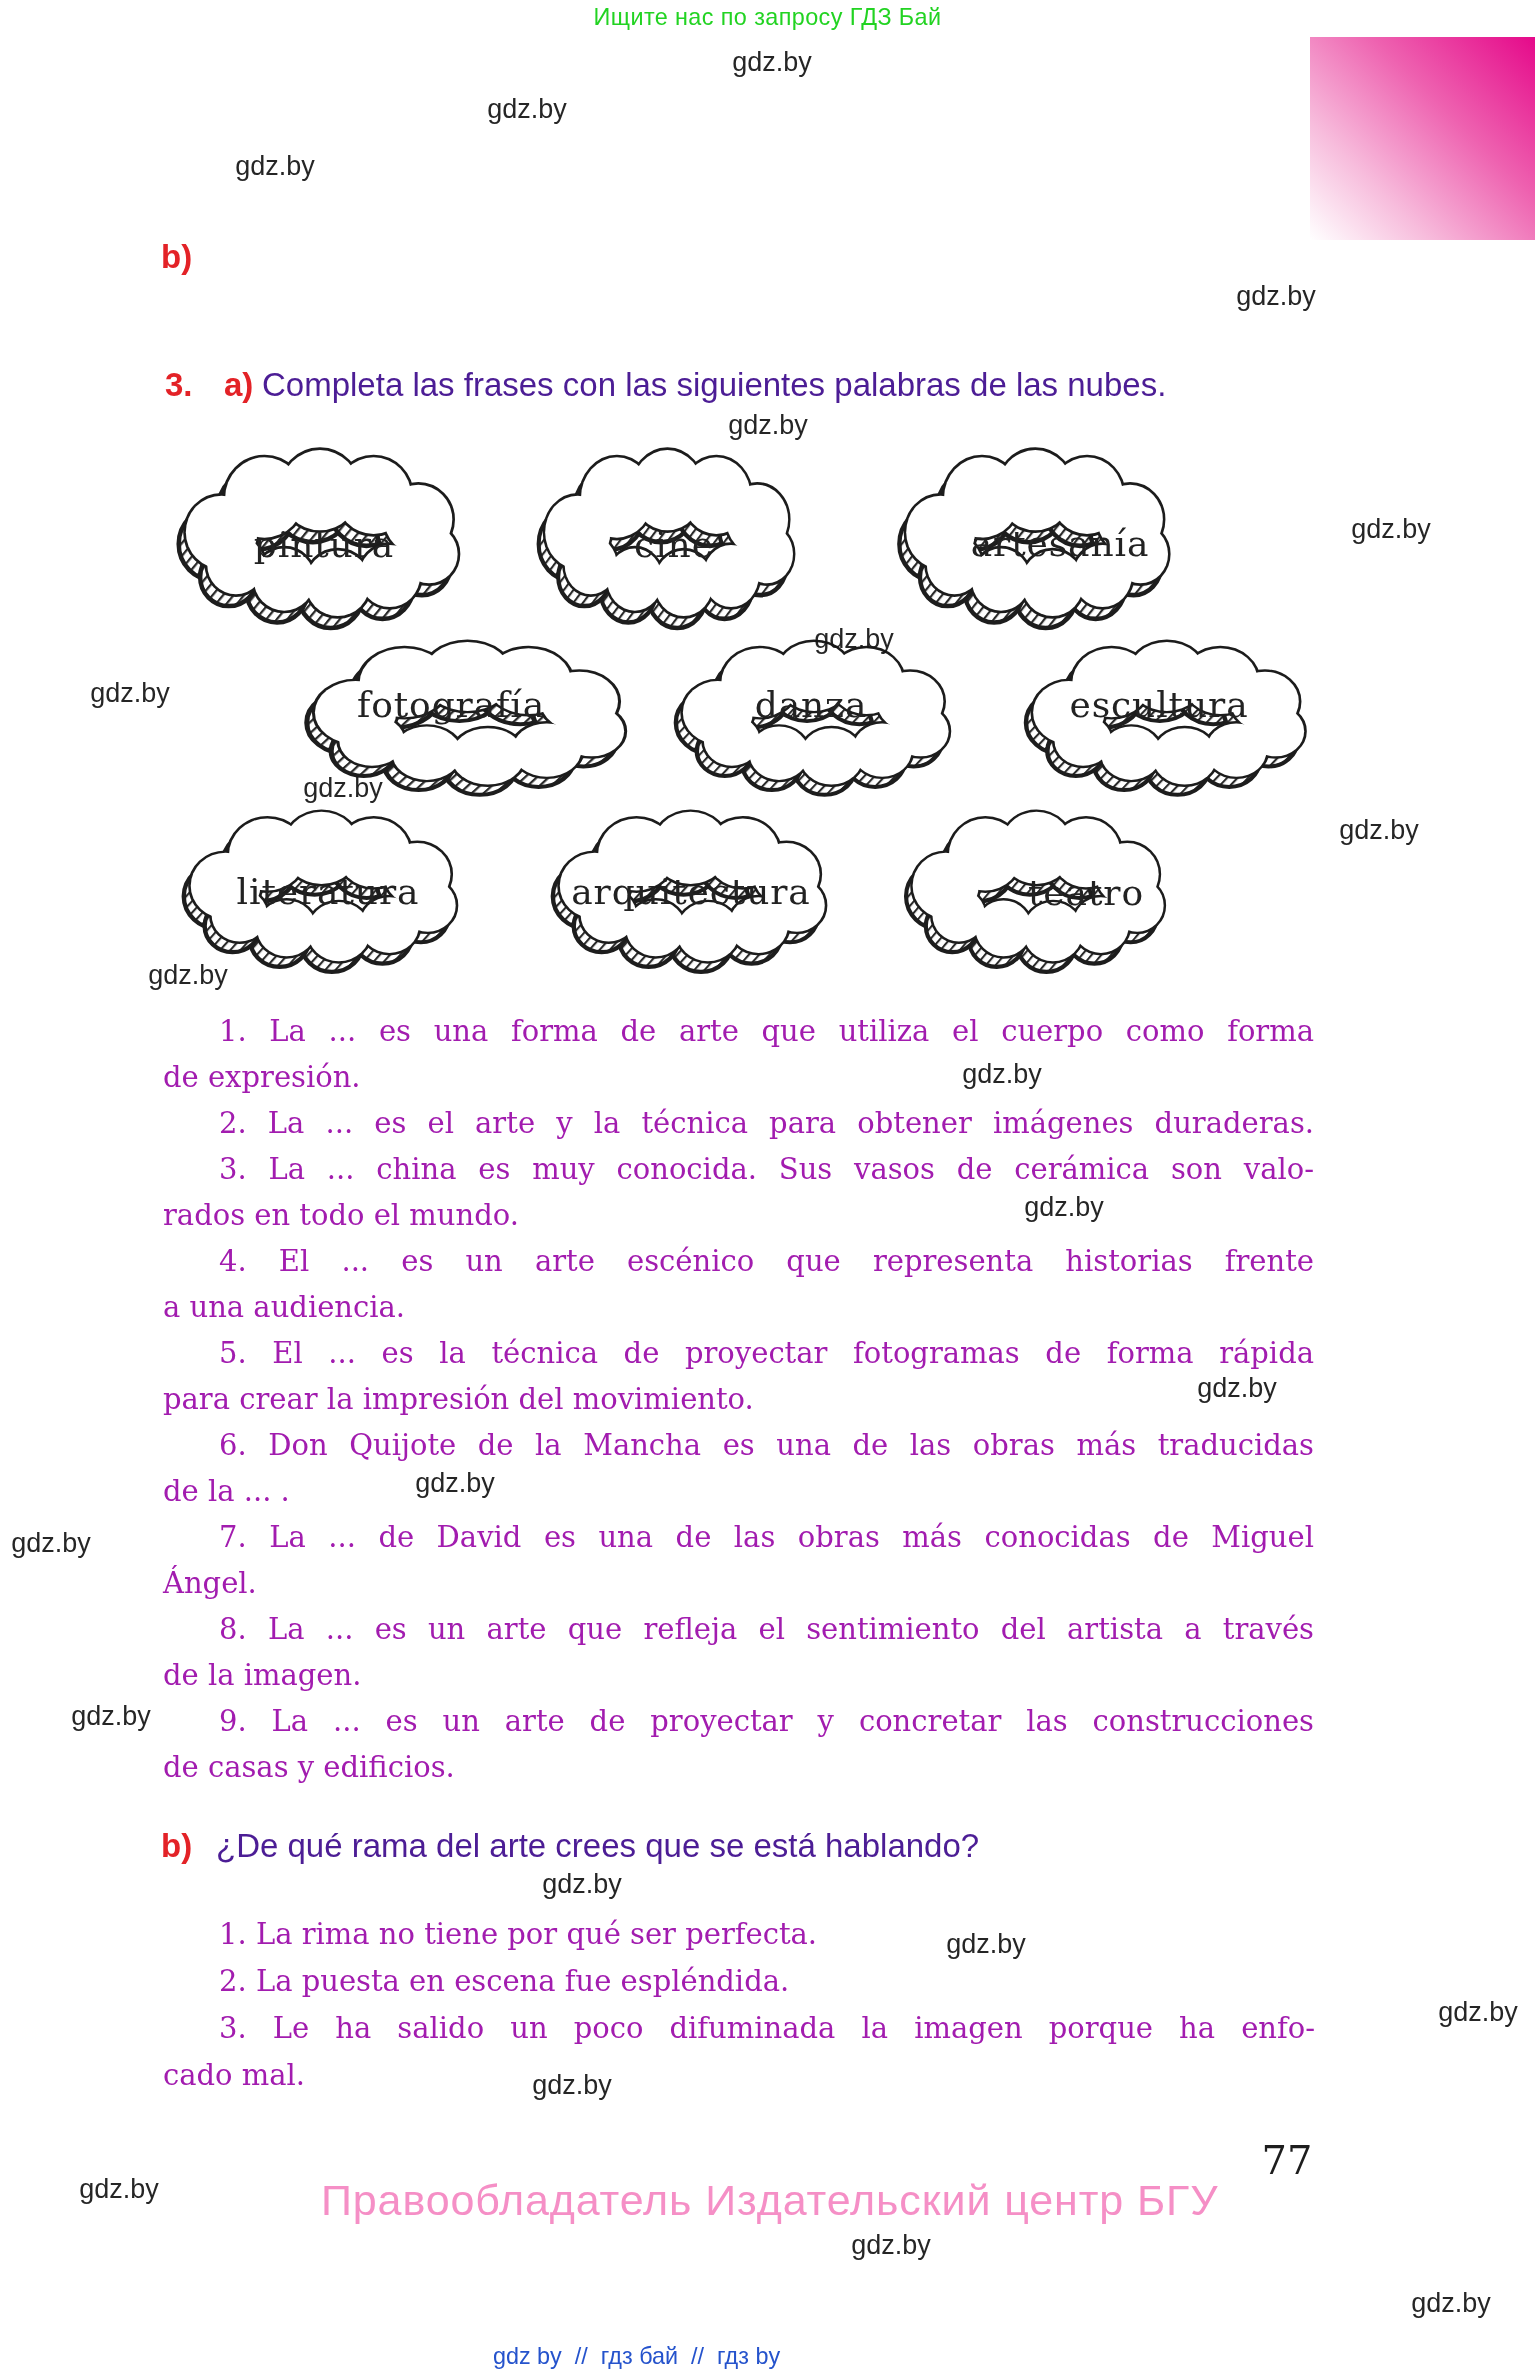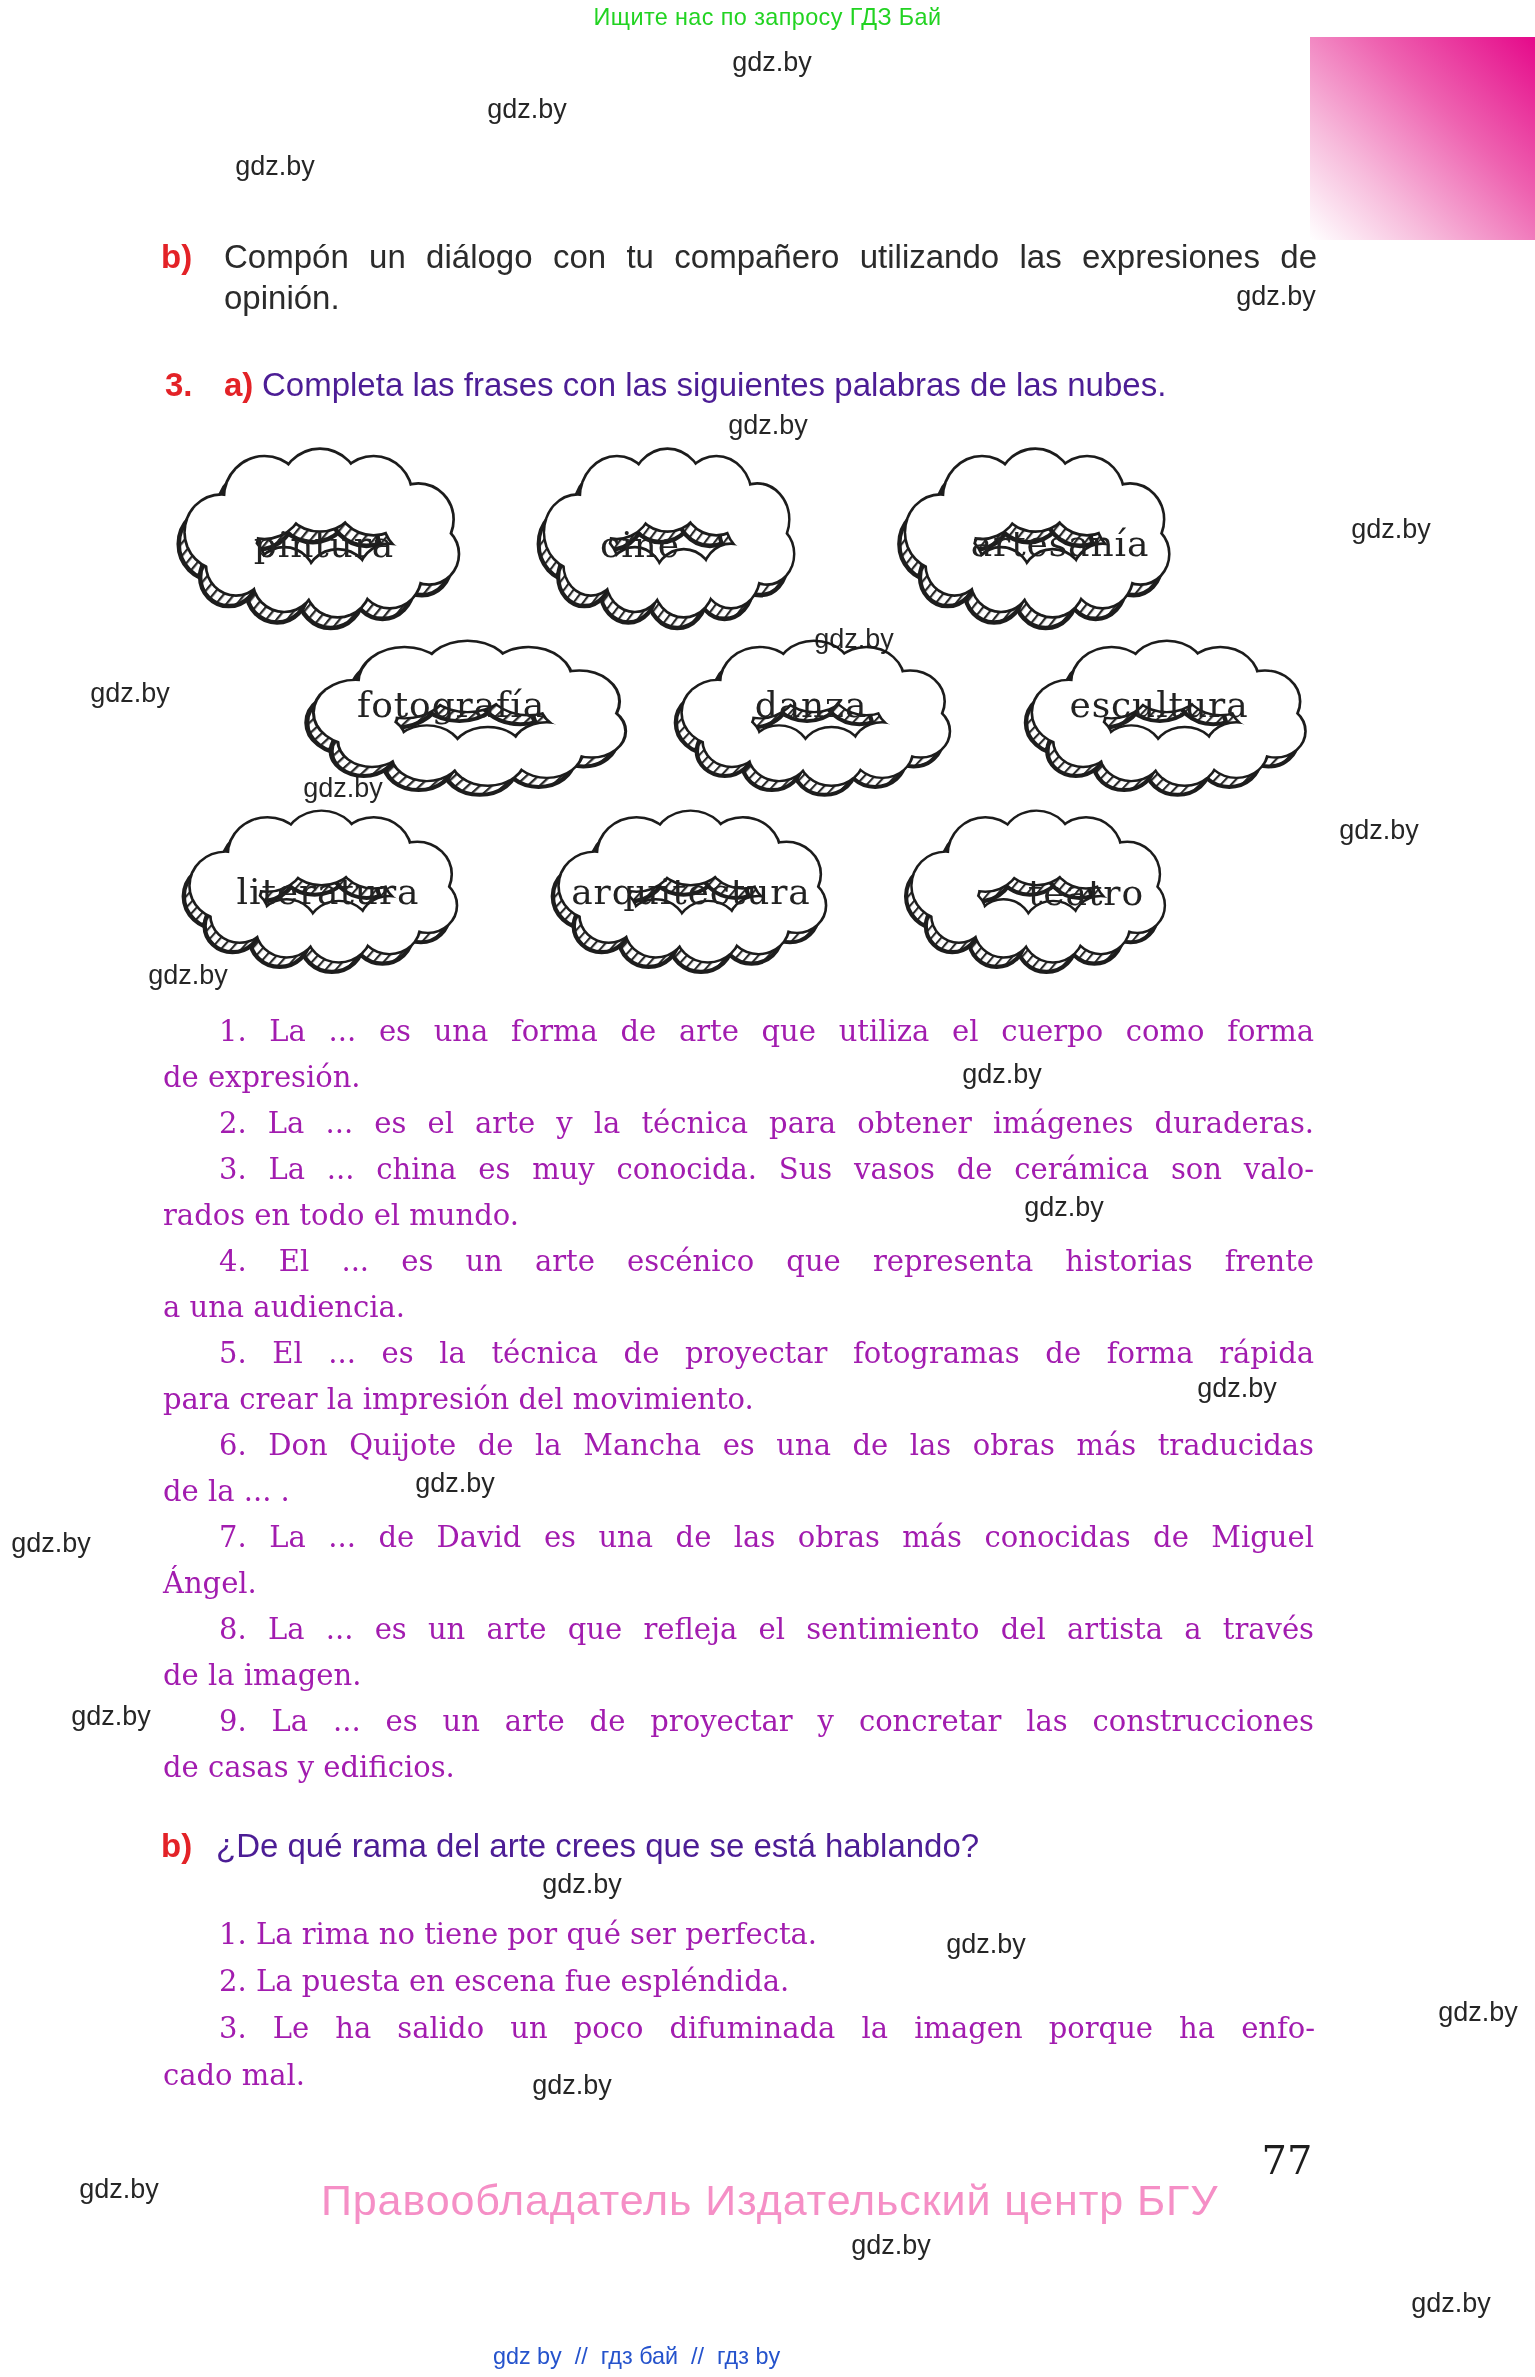--- a/index.html
+++ b/index.html
@@ -54,24 +54,20 @@
 </head>
 <body>
 
 <div id="page">
 
   <div id="green-header">Ищите нас по запросу ГДЗ Бай</div>
 
   <div id="pink-block"></div>
 
   <span class="red-label sans" style="left:161px;top:236px;">b)</span>
-  <div class="ins-lines sans" id="ex2b-lines" style="left:224px;top:236px;width:1093px;">
-      <div class="line fill">Compón un diálogo con tu compañero utilizando las expresiones de</div>
-      <div class="line">opinión.</div>
-    </div>
 
   <span class="red-label sans" style="left:165px;top:364px;">3.</span>
   <span class="red-label sans" style="left:224px;top:364px;">a)</span>
   <span class="ins-text sans" style="left:262px;top:364px;">Completa las frases con las siguientes palabras de las nubes.</span>
 
   <svg id="clouds-svg" width="1206" height="572" viewBox="0 0 1392 660">
     <defs>
       <pattern id="hatch" width="9" height="9" patternUnits="userSpaceOnUse" patternTransform="rotate(40)">
         <rect width="9" height="9" fill="#ffffff"></rect>
         <line x1="1" y1="0" x2="1" y2="9" stroke="#2a2a2a" stroke-width="3"></line>
@@ -122,21 +118,21 @@
         <use href="#cloud-shape" transform="translate(167,242) scale(1.174,0.905)"></use>
         <use href="#cloud-shape" transform="translate(594,242) scale(1.009,0.905)"></use>
         <use href="#cloud-shape" transform="translate(998,242) scale(1.029,0.905)"></use>
         <use href="#cloud-shape" transform="translate(26,438) scale(1.006,0.947)"></use>
         <use href="#cloud-shape" transform="translate(452,438) scale(1.006,0.947)"></use>
         <use href="#cloud-shape" transform="translate(860,438) scale(0.953,0.947)"></use>
       </g>
   </svg>
   <div id="cloud-labels">
       <div class="cloud-label" style="left: 324px; top: 544px;">pintura</div>
-      <div class="cloud-label" style="left: 640px; top: 544px;">cine</div>
+      <div class="cloud-label" style="left: 674px; top: 544px;">cine</div>
       <div class="cloud-label" style="left: 1060px; top: 543px;">artesanía</div>
       <div class="cloud-label" style="left: 451px; top: 704px;">fotografía</div>
       <div class="cloud-label" style="left: 811px; top: 704px;">danza</div>
       <div class="cloud-label" style="left: 1159px; top: 704px;">escultura</div>
       <div class="cloud-label" style="left: 328px; top: 891px;">literatura</div>
       <div class="cloud-label" style="left: 691px; top: 891px;">arquitectura</div>
       <div class="cloud-label" style="left: 1086px; top: 892px;">teatro</div>
     </div>
 
   <div class="list serif" id="list-a" style="left:163px;top:1008px;width:1151px;">

